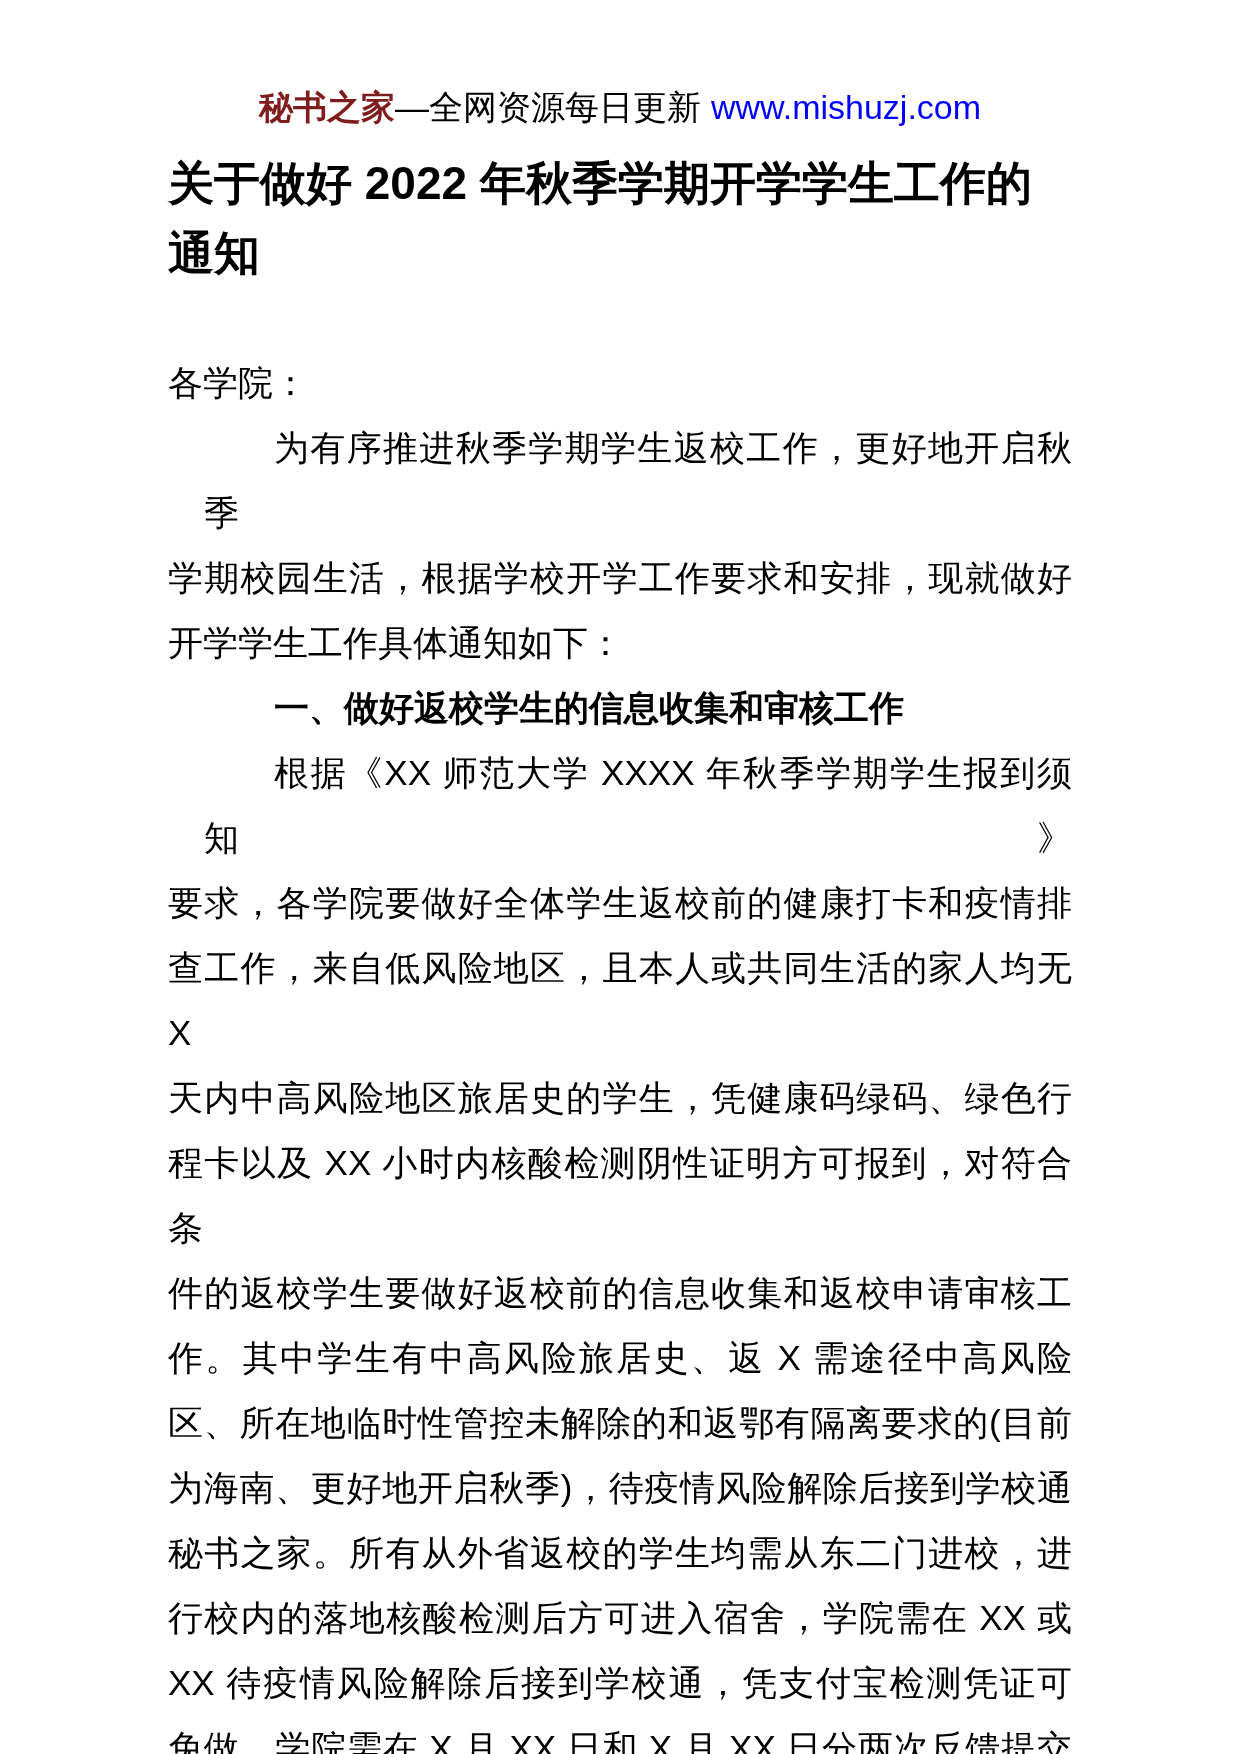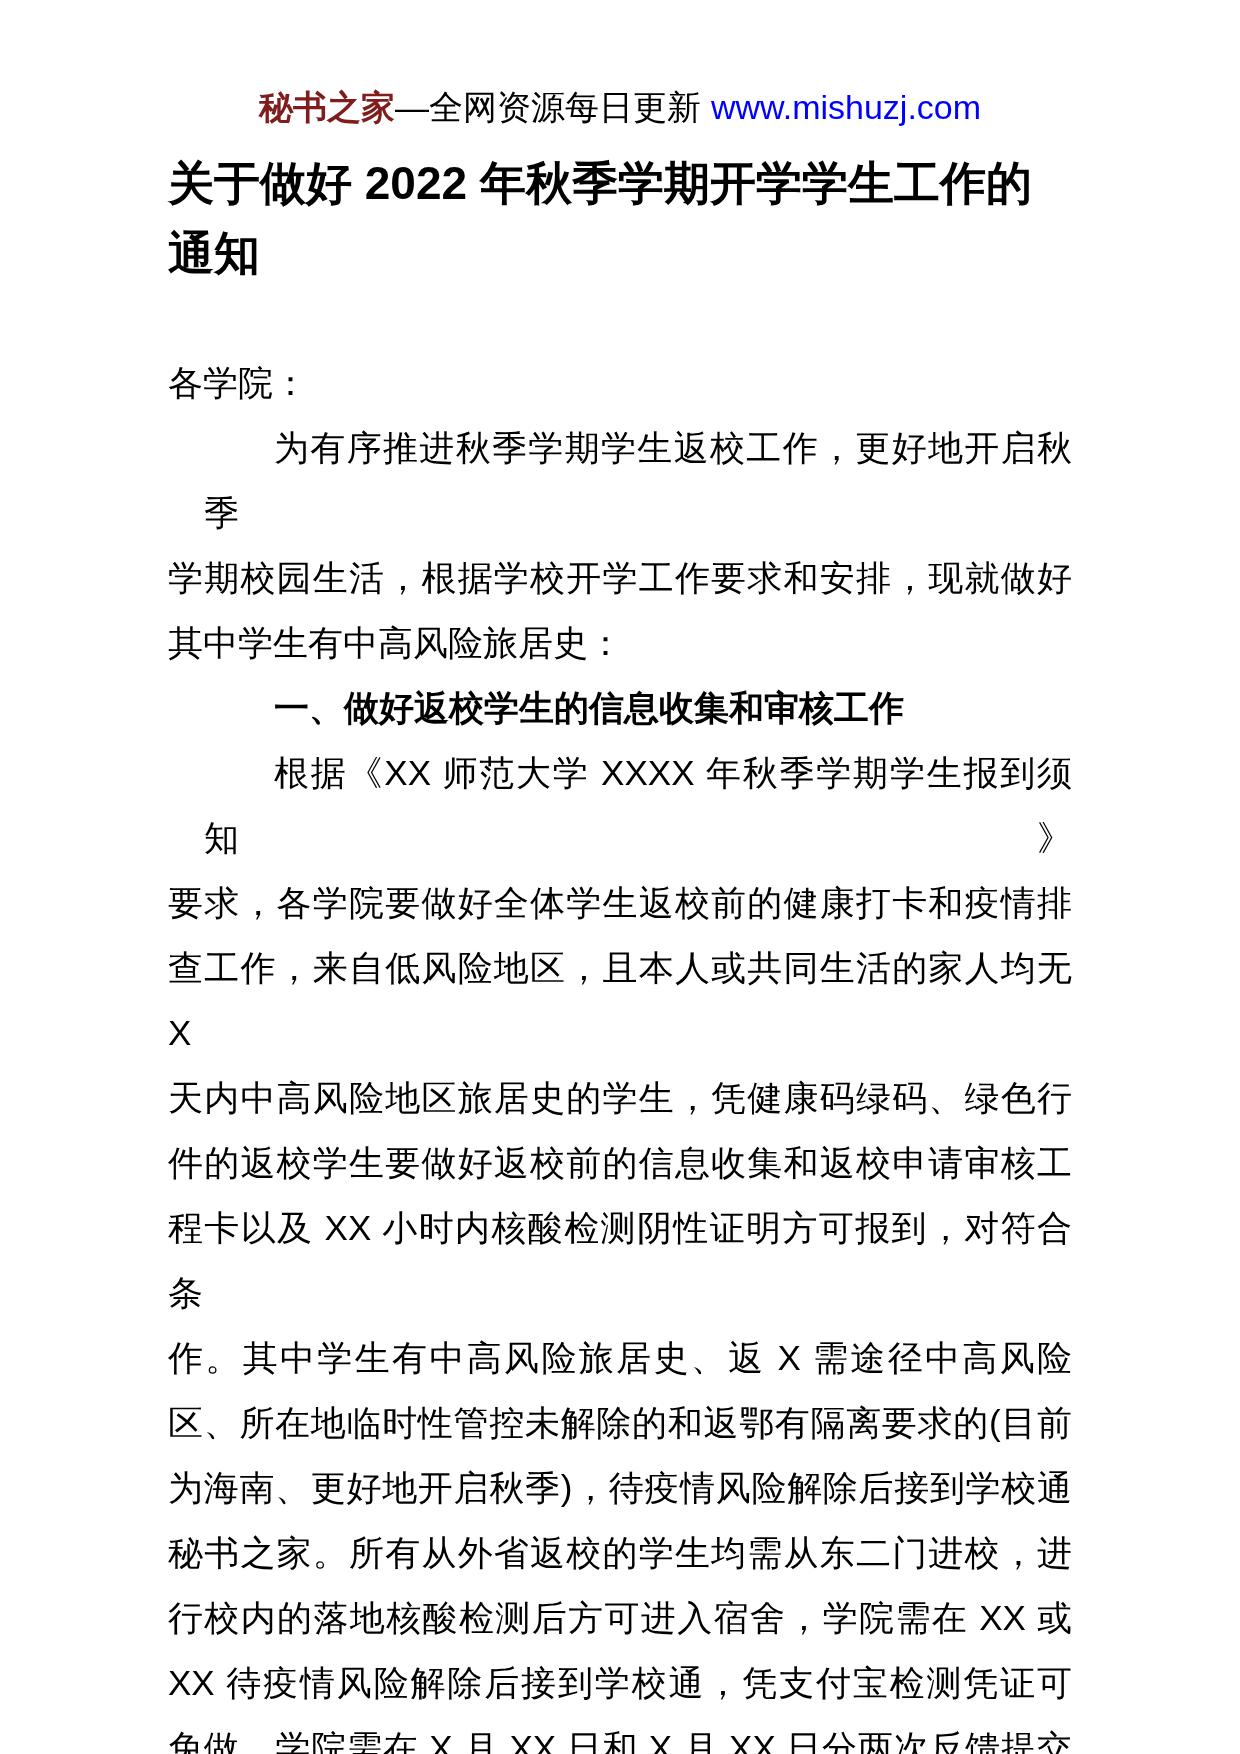--- a/index.html
+++ b/index.html
@@ -71,28 +71,28 @@
 
   <div class="doc-title">
     <div>关于做好 2022 年秋季学期开学学生工作的</div>
     <div>通知</div>
   </div>
 
   <div class="doc-body">
       <div class="bline final">各学院：</div>
       <div class="bline indent">为有序推进秋季学期学生返校工作，更好地开启秋季</div>
       <div class="bline">学期校园生活，根据学校开学工作要求和安排，现就做好</div>
-      <div class="bline final">其中学生有中高风险旅居史：</div>
+      <div class="bline final">开学学生工作具体通知如下：</div>
       <div class="bline bold indent final">一、做好返校学生的信息收集和审核工作</div>
       <div class="bline indent">根据《XX 师范大学 XXXX 年秋季学期学生报到须知》</div>
       <div class="bline">要求，各学院要做好全体学生返校前的健康打卡和疫情排</div>
       <div class="bline">查工作，来自低风险地区，且本人或共同生活的家人均无 X</div>
       <div class="bline">天内中高风险地区旅居史的学生，凭健康码绿码、绿色行</div>
+      <div class="bline">程卡以及 XX 小时内核酸检测阴性证明方可报到，对符合条</div>
       <div class="bline">件的返校学生要做好返校前的信息收集和返校申请审核工</div>
-      <div class="bline">程卡以及 XX 小时内核酸检测阴性证明方可报到，对符合条</div>
       <div class="bline">作。其中学生有中高风险旅居史、返 X 需途径中高风险</div>
       <div class="bline">区、所在地临时性管控未解除的和返鄂有隔离要求的(目前</div>
       <div class="bline">为海南、更好地开启秋季)，待疫情风险解除后接到学校通</div>
       <div class="bline">秘书之家。所有从外省返校的学生均需从东二门进校，进</div>
       <div class="bline">行校内的落地核酸检测后方可进入宿舍，学院需在 XX 或</div>
       <div class="bline">XX 待疫情风险解除后接到学校通，凭支付宝检测凭证可</div>
       <div class="bline">免做。学院需在 X 月 XX 日和 X 月 XX 日分两次反馈提交</div>
     </div>
 
 </div>

